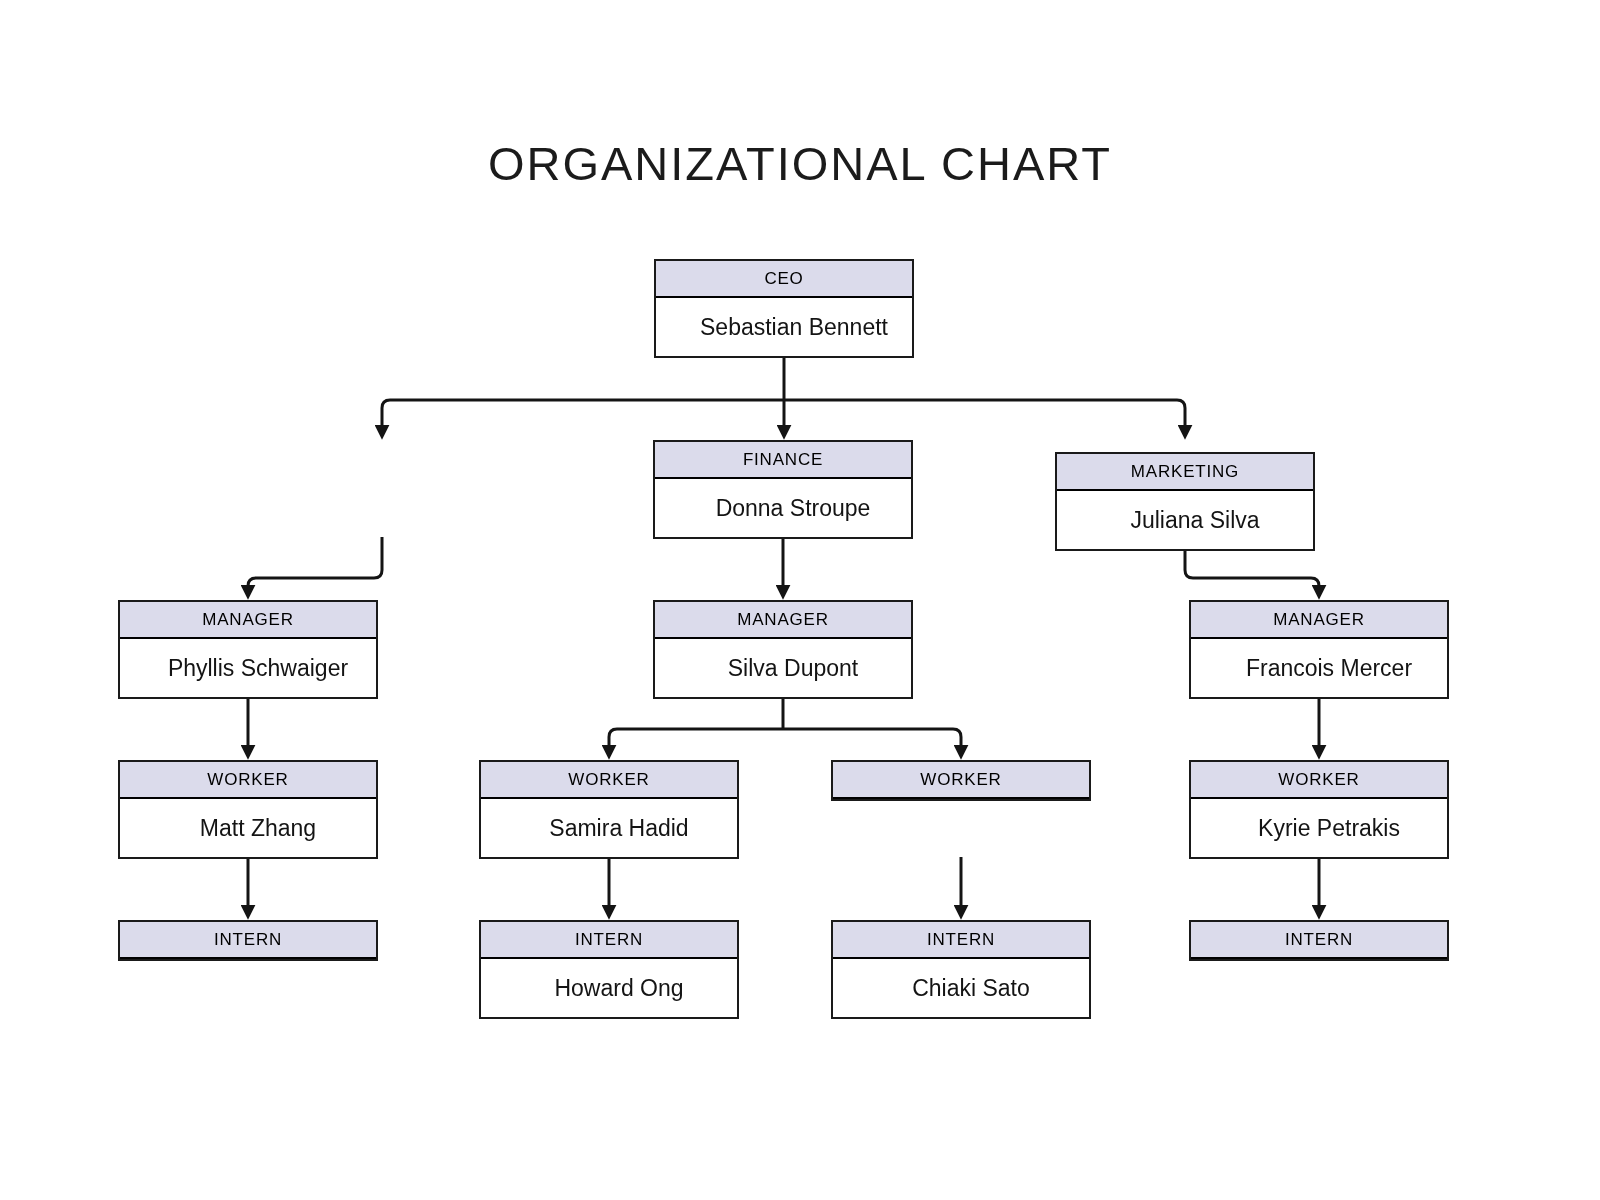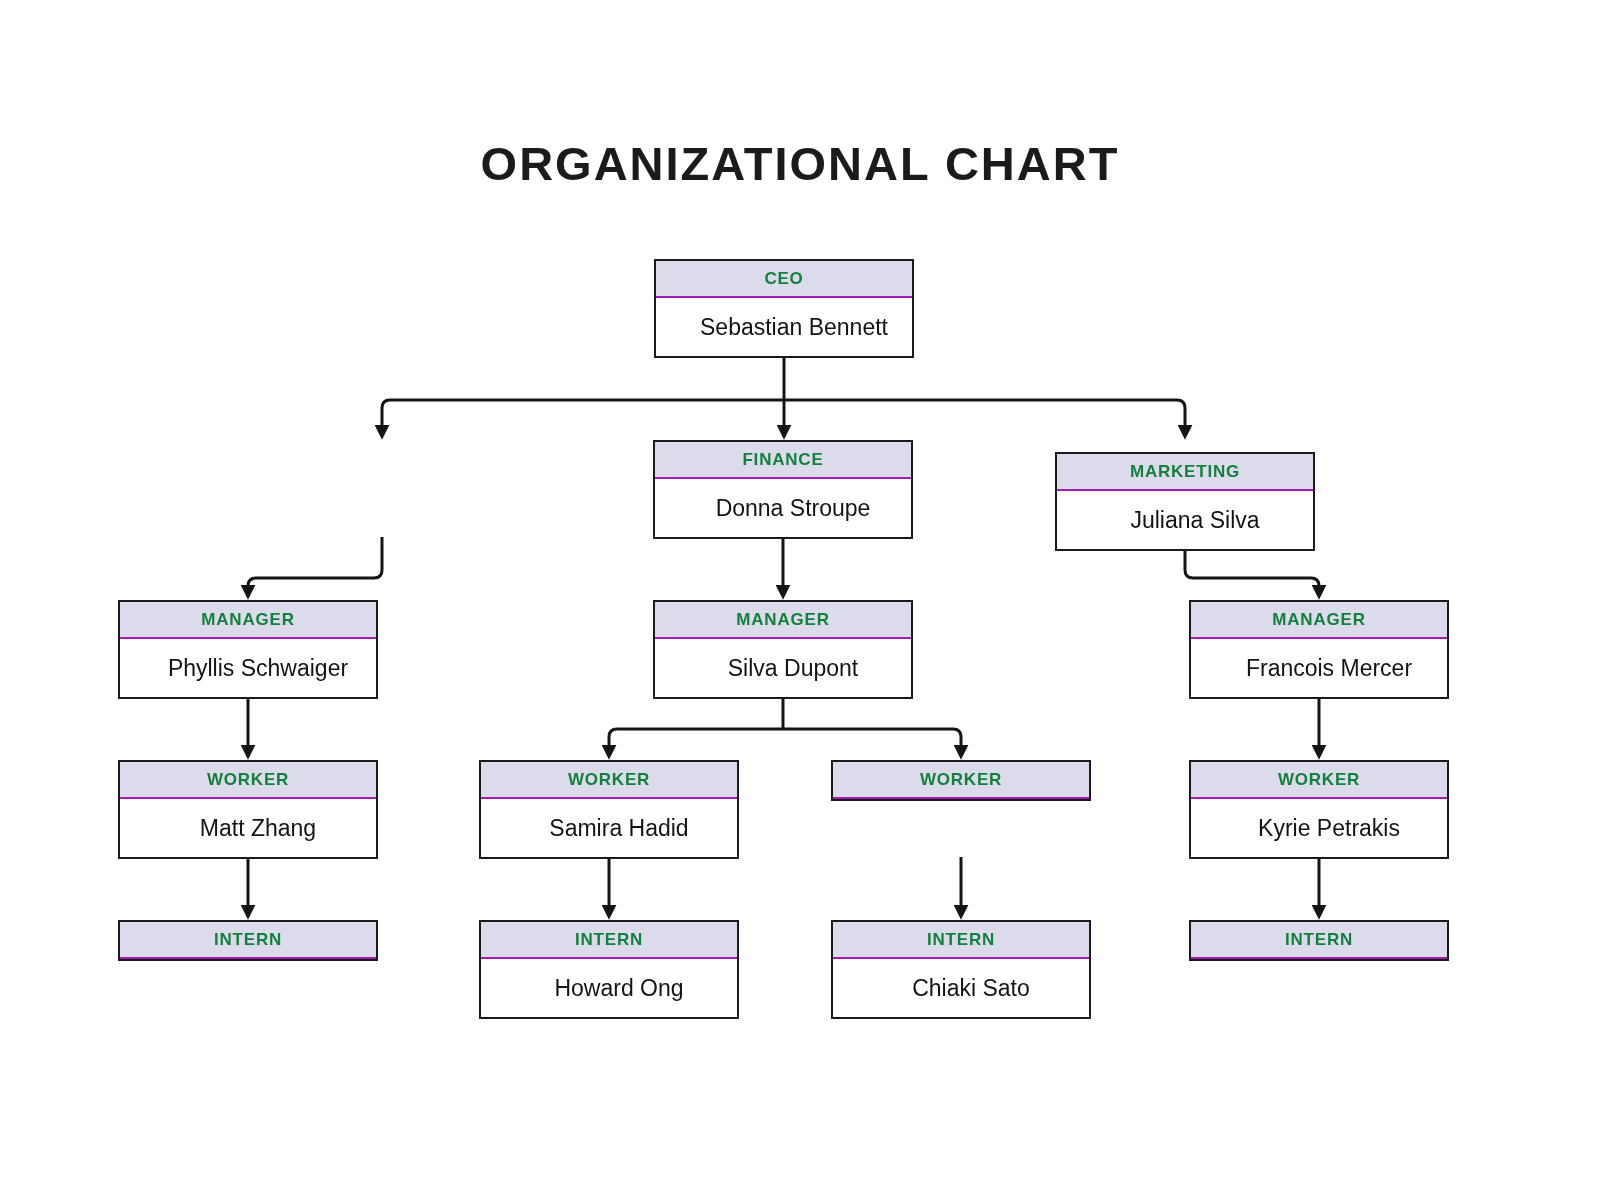--- a/index.html
+++ b/index.html
@@ -17,21 +17,21 @@
     color: #111111;
   }
   .page-title {
     position: absolute;
     top: 136px;
     left: 0;
     width: 1600px;
     margin: 0;
     text-align: center;
     font-size: 47px;
-    font-weight: 700;
+    font-weight: 400;
     letter-spacing: 2px;
     color: #1b1b1b;
     font-family: "Liberation Sans", sans-serif;
   }
   .connectors {
     position: absolute;
     left: 0;
     top: 0;
     width: 1600px;
     height: 1200px;
@@ -40,28 +40,28 @@
   .node {
     position: absolute;
     width: 260px;
     border: 2px solid #1a1a1a;
     background: #ffffff;
     box-sizing: border-box;
   }
   .node-header {
     height: 35px;
     background: #dbdbeb;
-    border-bottom: 2px solid #a21caf;
+    border-bottom: 2px solid #000000;
     display: flex;
     align-items: center;
     justify-content: center;
     font-size: 17px;
-    font-weight: 700;
+    font-weight: 400;
     letter-spacing: 0.8px;
-    color: #15803d;
+    color: #000000;
   }
   .node-body {
     height: 58px;
     background: #ffffff;
     display: flex;
     align-items: center;
     justify-content: center;
     font-size: 23px;
     font-weight: 400;
     color: #141414;

